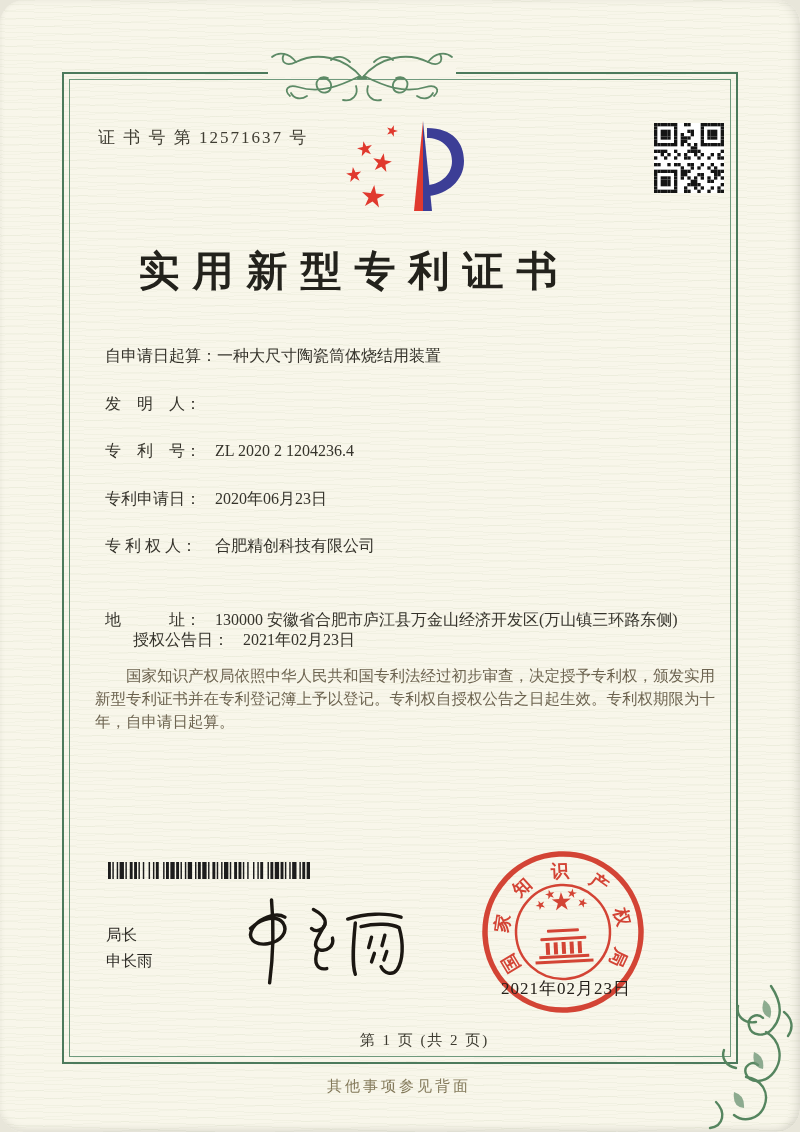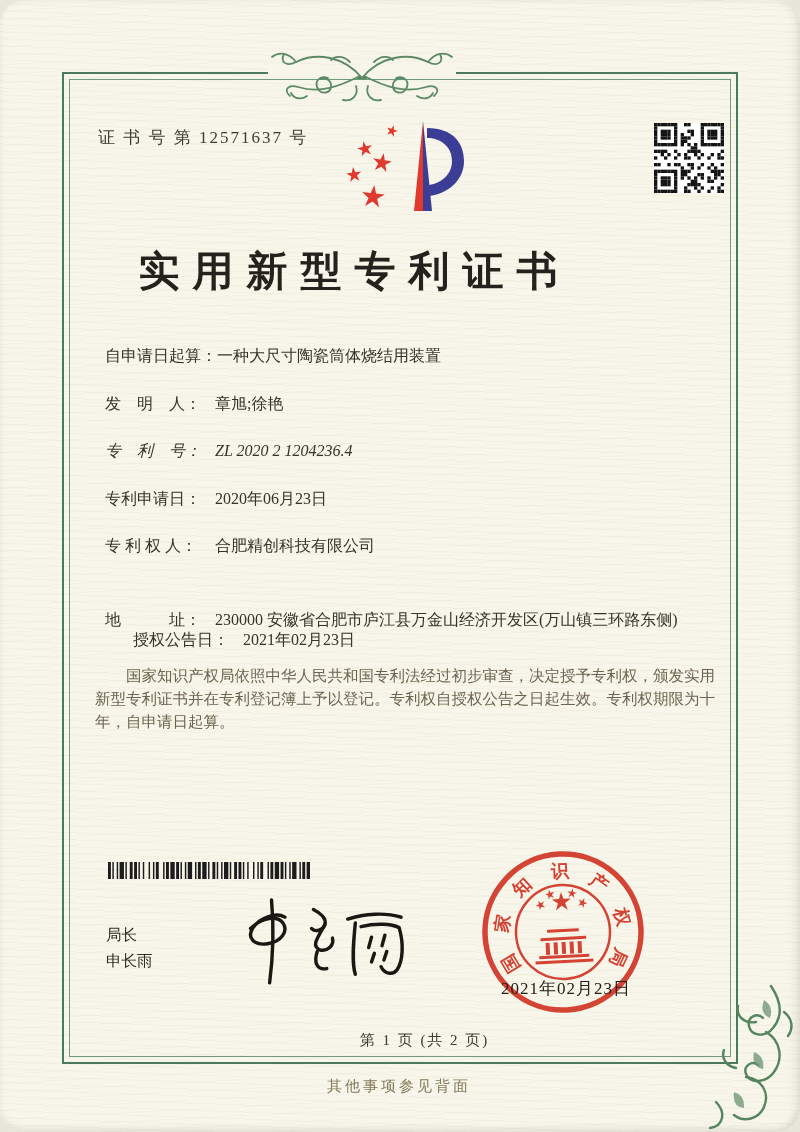--- a/index.html
+++ b/index.html
@@ -17,21 +17,21 @@
   .abs{position:absolute;}
   
   #frame-outer{left:62px;top:72px;width:672px;height:988px;border:2.5px solid var(--frame-green);}
   #frame-inner{position:absolute;left:5px;top:5px;right:5px;bottom:5px;border:1px solid #6f9a7d;}
   #cert-number{left:98px;top:126px;font-size:17px;letter-spacing:2px;color:#3f3d32;}
   #title{left:0;top:244px;width:696px;text-align:center;font-size:41px;font-weight:600;
          letter-spacing:13px;text-indent:13px;color:#23221c;}
   .field-row{left:105px;width:620px;display:flex;font-size:16px;color:#35332b;line-height:21px;}
   .field-label{flex:0 0 110px;white-space:nowrap;}
   .field-value{flex:1;}
-  #row-1{top:345px;} #row-2{top:393px;} #row-3{top:440px;font-style:italic;} #row-4{top:488px;}
+  #row-1{top:345px;} #row-2{top:393px;} #row-3{top:440px;} #row-4{top:488px;}
   #row-5{top:535px;justify-content:flex-end;} #row-6{top:609px;} #row-7{top:629px;}
   .pair{display:flex;margin-left:28px;}
   #grant-pair-2{margin-left:26px;}
   #paragraphs{left:95px;top:664px;width:622px;}
   #paragraphs p{margin:0;font-size:15.5px;line-height:23px;text-indent:2em;color:#6d6450;}
   #director-block{left:106px;top:922px;font-size:15.5px;line-height:26px;color:#2c2a24;}
   #seal-date{left:480px;top:977px;width:172px;text-align:center;font-size:17px;
              color:#24201a;letter-spacing:1px;z-index:6;}
   #page-footer{left:63px;top:1031px;width:723px;text-align:center;font-size:15px;
                letter-spacing:2px;color:#3d3b30;}
@@ -297,37 +297,36 @@
   </div>
 
   <div class="abs" id="title">实用新型专利证书</div>
 
   <div class="abs field-row" id="row-1">
     <span class="field-label">自申请日起算：</span>
     <span class="field-value">一种大尺寸陶瓷筒体烧结用装置</span>
   </div>
   <div class="abs field-row" id="row-2">
     <span class="field-label">发　明　人：</span>
-    <span class="field-value">章旭;徐艳</span>
   </div>
   <div class="abs field-row" id="row-3">
     <span class="field-label">专　利　号：</span>
     <span class="field-value">ZL 2020 2 1204236.4</span>
   </div>
   <div class="abs field-row" id="row-4">
     <span class="field-label">专利申请日：</span>
     <span class="field-value">2020年06月23日</span>
   </div>
   <div class="abs field-row" id="row-5">
     <span class="field-label">专 利 权 人：</span>
     <span class="field-value">合肥精创科技有限公司</span>
   </div>
   <div class="abs field-row" id="row-6">
     <span class="field-label">地　　　址：</span>
-    <span class="field-value">230000 安徽省合肥市庐江县万金山经济开发区(万山镇三环路东侧)</span>
+    <span class="field-value">130000 安徽省合肥市庐江县万金山经济开发区(万山镇三环路东侧)</span>
   </div>
   <div class="abs field-row" id="row-7">
     <span class="pair">
       <span class="field-label">授权公告日：</span>
       <span class="field-value" style="flex:none">2021年02月23日</span>
     </span>
   </div>
 
   <div class="abs" id="paragraphs">
     <p>国家知识产权局依照中华人民共和国专利法经过初步审查，决定授予专利权，颁发实用新型专利证书并在专利登记簿上予以登记。专利权自授权公告之日起生效。专利权期限为十年，自申请日起算。</p>

